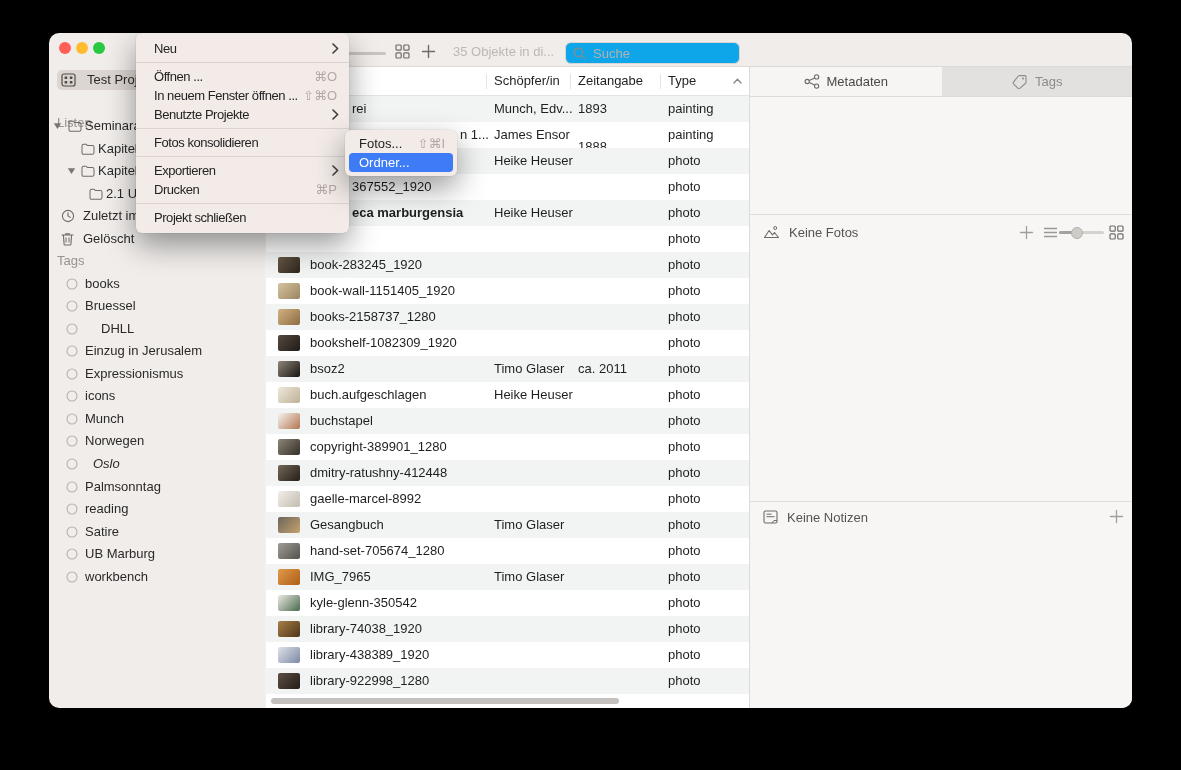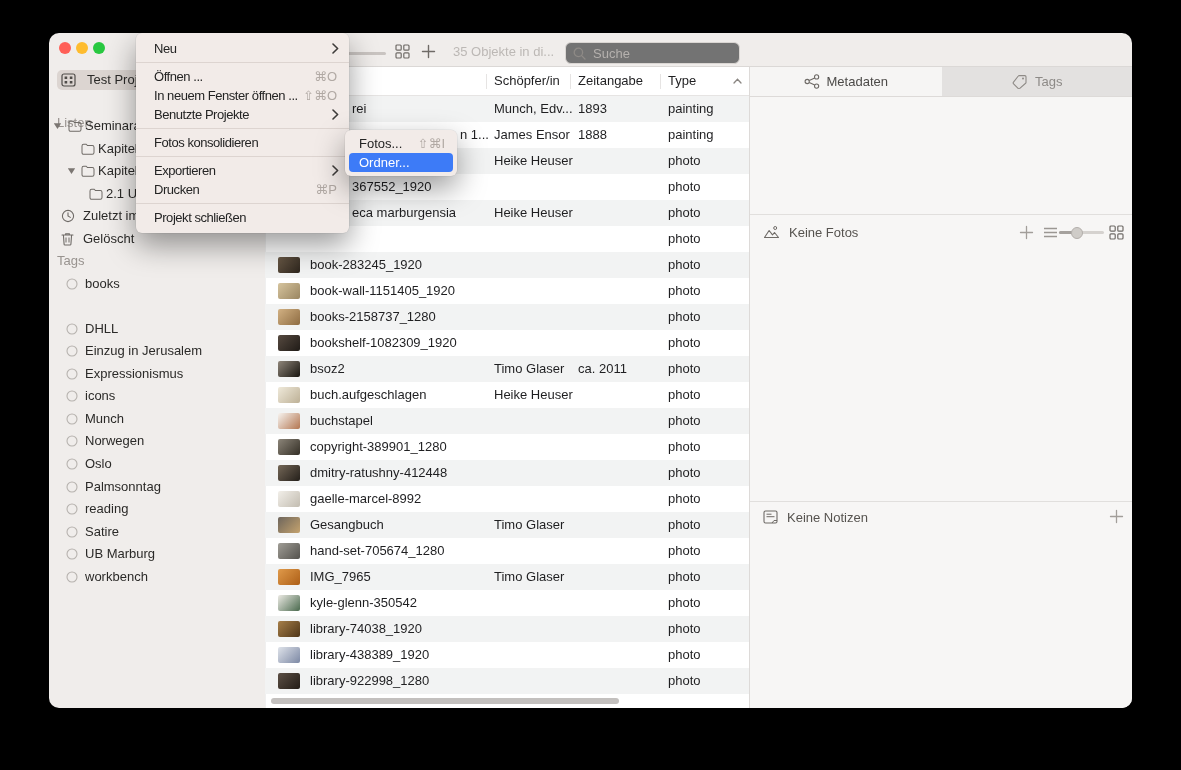--- a/index.html
+++ b/index.html
@@ -4,21 +4,21 @@
 <style>
   html,body{margin:0;padding:0;width:1181px;height:770px;background:#000;font-family:"Liberation Sans","DejaVu Sans",sans-serif;}
   *{box-sizing:border-box;}
   #window{position:absolute;left:49px;top:33px;width:1083px;height:675px;border-radius:10px;background:#f0edeb;overflow:hidden;}
   .tl{position:absolute;top:9px;width:12px;height:12px;border-radius:6px;}
   
   #slider-track{position:absolute;left:261px;top:19px;width:76px;height:3px;border-radius:1.5px;background:#c9c4c1;}
   #view-grid{position:absolute;left:346px;top:11px;line-height:0;}
   #add-btn{position:absolute;left:372px;top:11px;line-height:0;}
   #obj-count{position:absolute;left:404px;top:11px;font-size:13px;color:#bcb8b5;white-space:nowrap;}
-  #search{position:absolute;left:516px;top:9px;width:175px;height:22px;border:1px solid #dad6d3;border-radius:6px;background:#737373;display:flex;align-items:center;padding-left:7px;}
+  #search{position:absolute;left:516px;top:9px;width:175px;height:22px;border:1px solid #dad6d3;border-radius:6px;background:#0ea5e9;display:flex;align-items:center;padding-left:7px;}
   #search input{border:none;outline:none;background:transparent;font-size:13px;color:#222;width:130px;margin-left:5px;font-family:inherit;}
   #search input::placeholder{color:#b5b1ae;}
   
   #table{position:absolute;left:216px;top:33px;width:484px;height:642px;background:#fff;border-top:1px solid #dbd8d6;}
   #table::before{content:"";position:absolute;left:0;top:0;bottom:0;width:1px;background:rgba(0,0,0,0.06);}
   #thead{position:absolute;left:0;top:0;width:100%;height:29px;background:#fff;border-bottom:1px solid #e6e4e3;font-size:13px;color:#1f1f21;}
   .th{position:absolute;top:6px;}
   .thsep{position:absolute;top:7px;width:1px;height:15px;background:#e6e4e3;}
   #sort-ind{position:absolute;left:468px;top:11px;line-height:0;}
   #rows{position:absolute;left:0;top:29px;width:100%;}
@@ -116,25 +116,31 @@
       </div>
       <div class="sb-item sb-section" style="top: 218px;">
         <span class="sb-label" style="left: 8px;">Tags</span>
       </div>
       <div class="sb-item" style="top: 240.5px;">
         <span class="sb-icon" style="left: 17px;"><svg width="12" height="12" viewBox="0 0 12 12">
             <circle cx="6" cy="6" r="5" fill="none" stroke="#b6b2ae" stroke-width="1.1"></circle>
           </svg></span>
         <span class="sb-label" style="left: 36px;">books</span>
       </div>
+      <div class="sb-item" style="top: 263.07px;">
+        <span class="sb-icon" style="left: 17px;"><svg width="12" height="12" viewBox="0 0 12 12">
+            <circle cx="6" cy="6" r="5" fill="none" stroke="#b6b2ae" stroke-width="1.1"></circle>
+          </svg></span>
+        <span class="sb-label" style="left: 36px;">Bruessel</span>
+      </div>
       <div class="sb-item" style="top: 285.64px;">
         <span class="sb-icon" style="left: 17px;"><svg width="12" height="12" viewBox="0 0 12 12">
             <circle cx="6" cy="6" r="5" fill="none" stroke="#b6b2ae" stroke-width="1.1"></circle>
           </svg></span>
-        <span class="sb-label" style="left: 36px;">DHLL</span>
+        <span class="sb-label" style="left: 52px;">DHLL</span>
       </div>
       <div class="sb-item" style="top: 308.21px;">
         <span class="sb-icon" style="left: 17px;"><svg width="12" height="12" viewBox="0 0 12 12">
             <circle cx="6" cy="6" r="5" fill="none" stroke="#b6b2ae" stroke-width="1.1"></circle>
           </svg></span>
         <span class="sb-label" style="left: 36px;">Einzug in Jerusalem</span>
       </div>
       <div class="sb-item" style="top: 330.78px;">
         <span class="sb-icon" style="left: 17px;"><svg width="12" height="12" viewBox="0 0 12 12">
             <circle cx="6" cy="6" r="5" fill="none" stroke="#b6b2ae" stroke-width="1.1"></circle>
@@ -156,21 +162,21 @@
       <div class="sb-item" style="top: 398.49px;">
         <span class="sb-icon" style="left: 17px;"><svg width="12" height="12" viewBox="0 0 12 12">
             <circle cx="6" cy="6" r="5" fill="none" stroke="#b6b2ae" stroke-width="1.1"></circle>
           </svg></span>
         <span class="sb-label" style="left: 36px;">Norwegen</span>
       </div>
       <div class="sb-item" style="top: 421.06px;">
         <span class="sb-icon" style="left: 17px;"><svg width="12" height="12" viewBox="0 0 12 12">
             <circle cx="6" cy="6" r="5" fill="none" stroke="#b6b2ae" stroke-width="1.1"></circle>
           </svg></span>
-        <span class="sb-label" style="left: 36px;">Oslo</span>
+        <span class="sb-label" style="left: 44px; font-style: italic;">Oslo</span>
       </div>
       <div class="sb-item" style="top: 443.63px;">
         <span class="sb-icon" style="left: 17px;"><svg width="12" height="12" viewBox="0 0 12 12">
             <circle cx="6" cy="6" r="5" fill="none" stroke="#b6b2ae" stroke-width="1.1"></circle>
           </svg></span>
         <span class="sb-label" style="left: 36px;">Palmsonntag</span>
       </div>
       <div class="sb-item" style="top: 466.2px;">
         <span class="sb-icon" style="left: 17px;"><svg width="12" height="12" viewBox="0 0 12 12">
             <circle cx="6" cy="6" r="5" fill="none" stroke="#b6b2ae" stroke-width="1.1"></circle>
@@ -234,33 +240,33 @@
     <div id="rows">
         <div class="row">
           <span class="cell" style="left: 87px;">rei</span>
           <span class="cell" style="left: 229px;">Munch, Edv...</span>
           <span class="cell" style="left: 313px;">1893</span>
           <span class="cell" style="left: 403px;">painting</span>
         </div>
         <div class="row">
           <span class="cell" style="left: 195px;">n 1...</span>
           <span class="cell" style="left: 229px;">James Ensor</span>
-          <span class="cell" style="left: 313px;">1888</span>
+          <span class="cell" style="left: 313px; margin-top: 12px;">1888</span>
           <span class="cell" style="left: 403px;">painting</span>
         </div>
         <div class="row">
           <span class="cell" style="left: 229px;">Heike Heuser</span>
           <span class="cell" style="left: 403px;">photo</span>
         </div>
         <div class="row">
           <span class="cell" style="left: 87px;">367552_1920</span>
           <span class="cell" style="left: 403px;">photo</span>
         </div>
         <div class="row">
-          <span class="cell" style="left: 87px;">eca marburgensia</span>
+          <span class="cell" style="left: 87px; font-weight: bold;">eca marburgensia</span>
           <span class="cell" style="left: 229px;">Heike Heuser</span>
           <span class="cell" style="left: 403px;">photo</span>
         </div>
         <div class="row">
           <span class="cell" style="left: 403px;">photo</span>
         </div>
         <div class="row">
           <div class="thumb" style="background: linear-gradient(135deg, rgb(106, 90, 71), rgb(44, 36, 28));"></div>
           <span class="cell" style="left: 45px;">book-283245_1920</span>
           <span class="cell" style="left: 403px;">photo</span>

